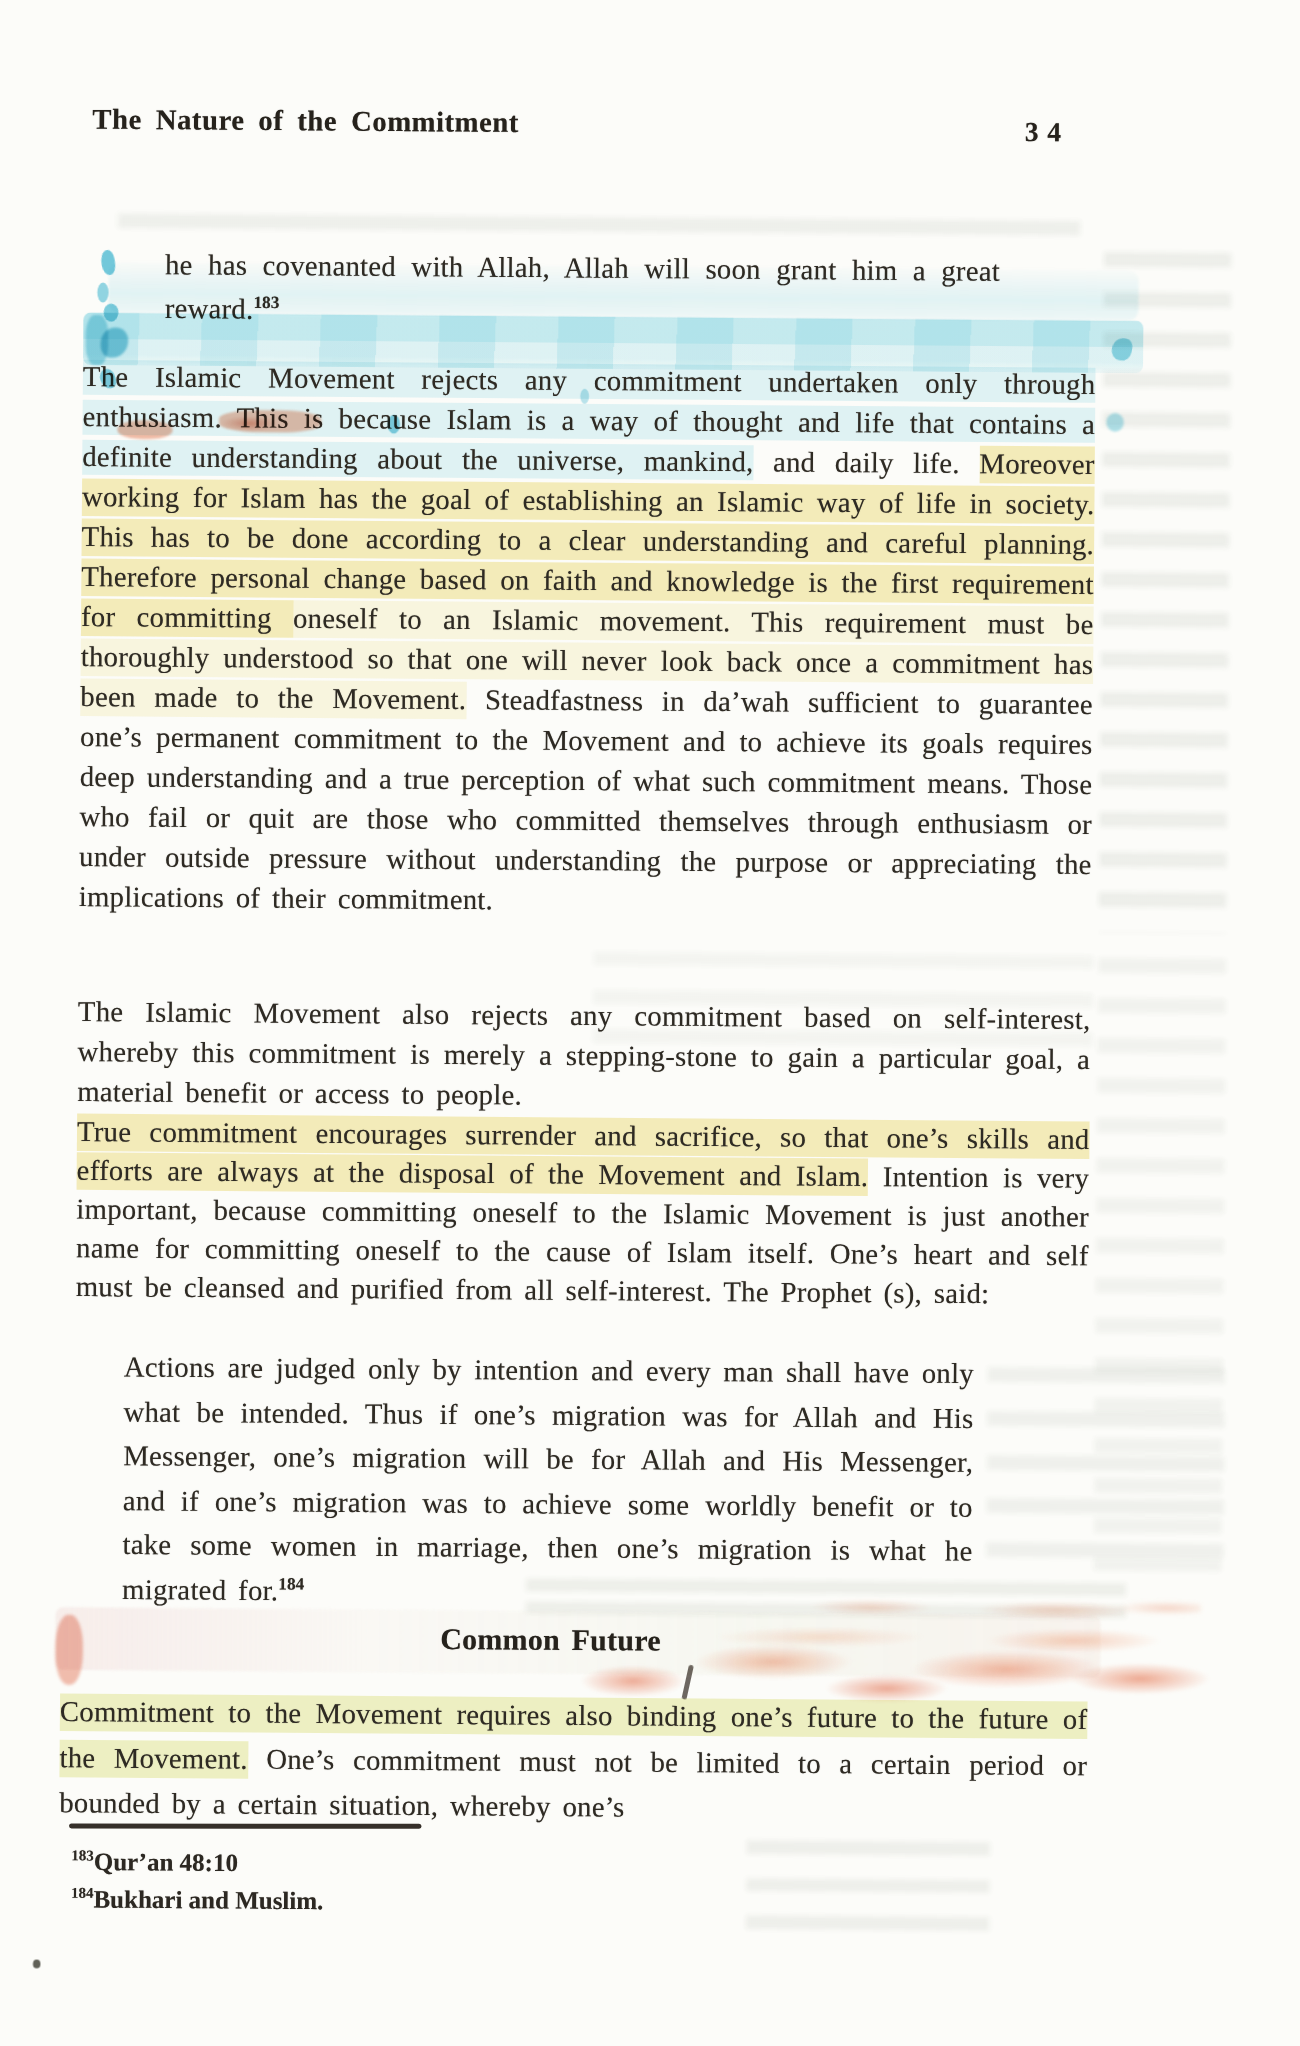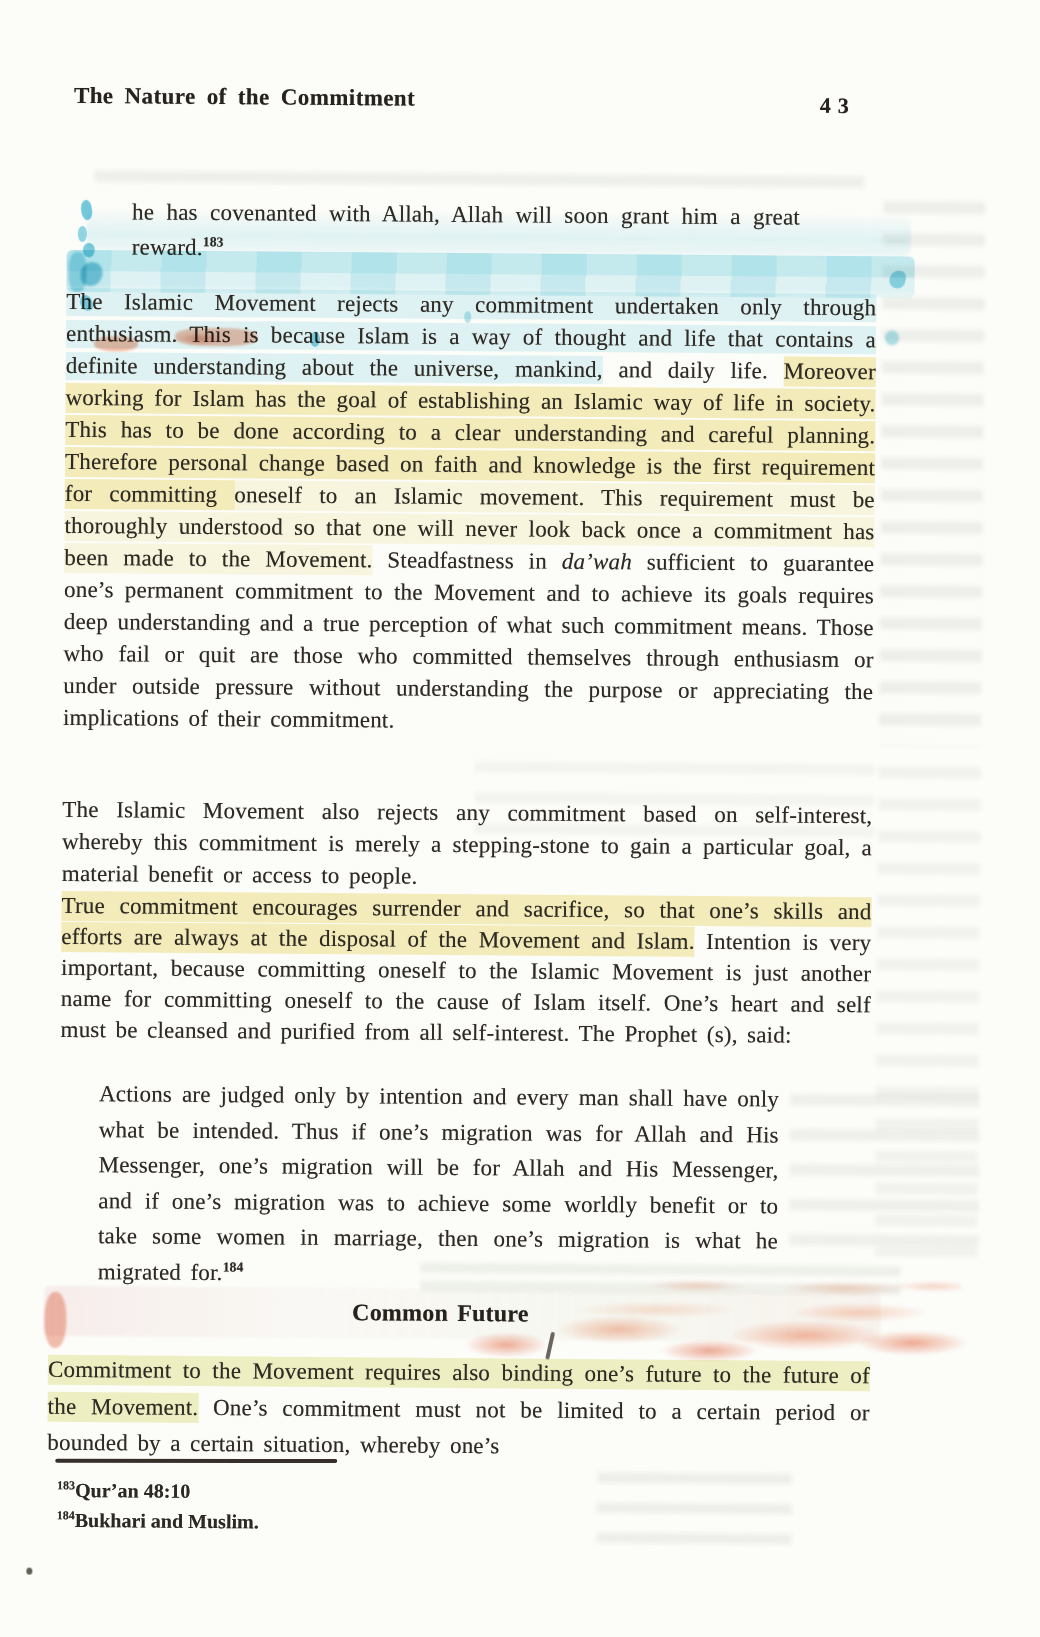--- a/index.html
+++ b/index.html
@@ -50,21 +50,21 @@
   .para-4{left:58px;top:1352px;width:822px;line-height:36.5px;}
   .footnote{
     position:absolute;left:68px;
     font-size:20px;line-height:24px;
     font-weight:600;color:#2c2822;
     text-shadow:0 0 0.6px rgba(46,42,35,0.5);
   }
   .footnote-1{top:1478px;}
   .footnote-2{top:1508px;}
   sup{font-size:0.6em;vertical-align:super;line-height:0;letter-spacing:0;font-weight:bold;}
-  .italic{font-style:italic;}
+  .italic{}
   
   .hl-cyan{background:rgba(168,222,232,0.34);padding:1px 0 2px;box-decoration-break:clone;-webkit-box-decoration-break:clone;}
   .hl-yellow{background:rgba(233,215,108,0.46);padding:2px 0 3px;box-decoration-break:clone;-webkit-box-decoration-break:clone;}
   .hl-yellow-pale{background:rgba(238,228,158,0.30);padding:2px 0 3px;box-decoration-break:clone;-webkit-box-decoration-break:clone;}
   .hl-greenyellow{background:rgba(222,226,134,0.48);padding:2px 0 3px;box-decoration-break:clone;-webkit-box-decoration-break:clone;}
   
   .deco{position:absolute;pointer-events:none;}
   .mk{position:absolute;pointer-events:none;mix-blend-mode:multiply;}
   .footnote-rule{
     left:66px;top:1458px;width:282px;height:4px;
@@ -159,21 +159,21 @@
 
     <div class="deco bleed bleed-top-line"></div>
     <div class="deco bleed bleed-col-1"></div>
     <div class="deco bleed bleed-col-2"></div>
     <div class="deco bleed bleed-mid"></div>
     <div class="deco bleed bleed-q2-right"></div>
     <div class="deco bleed bleed-heading"></div>
     <div class="deco bleed bleed-bottom"></div>
 
     <div class="txt page-header-title">The Nature of the Commitment</div>
-    <div class="txt page-number">43</div>
+    <div class="txt page-number">34</div>
 
     <div class="txt quote-top"><span>he has covenanted with Allah, Allah will soon grant him a great reward.</span><sup>183</sup></div>
     <div class="txt para-1"><span class="hl-cyan">The Islamic Movement rejects any commitment undertaken only through enthusiasm. This is because Islam is a way of thought and life that contains a definite understanding about the universe, mankind,</span><span> and daily life. </span><span class="hl-yellow">Moreover working for Islam has the goal of establishing an Islamic way of life in society. This has to be done according to a clear understanding and careful planning. Therefore personal change based on faith and knowledge is the first requirement for committing </span><span class="hl-yellow-pale">oneself to an Islamic movement. This requirement must be thoroughly understood so that one will never look back once a commitment has been made to the Movement.</span><span> Steadfastness in </span><span class="italic">da’wah</span><span> sufficient to guarantee one’s permanent commitment to the Movement and to achieve its goals requires deep understanding and a true perception of what such commitment means. Those who fail or quit are those who committed themselves through enthusiasm or under outside pressure without understanding the purpose or appreciating the implications of their commitment.</span></div>
     <div class="txt para-2"><span>The Islamic Movement also rejects any commitment based on self-interest, whereby this commitment is merely a stepping-stone to gain a particular goal, a material benefit or access to people.</span></div>
     <div class="txt para-3"><span class="hl-yellow">True commitment encourages surrender and sacrifice, so that one’s skills and efforts are always at the disposal of the Movement and Islam.</span><span> Intention is very important, because committing oneself to the Islamic Movement is just another name for committing oneself to the cause of Islam itself. One’s heart and self must be cleansed and purified from all self-interest. The Prophet (s), said:</span></div>
     <div class="txt quote-hadith"><span>Actions are judged only by intention and every man shall have only what be intended. Thus if one’s migration was for Allah and His Messenger, one’s migration will be for Allah and His Messenger, and if one’s migration was to achieve some worldly benefit or to take some women in marriage, then one’s migration is what he migrated for.</span><sup>184</sup></div>
     <div class="txt section-heading">Common Future</div>
     <div class="txt para-4"><span class="hl-greenyellow">Commitment to the Movement requires also binding one’s future to the future of the Movement.</span><span> One’s commitment must not be limited to a certain period or bounded by a certain situation, whereby one’s</span></div>
 
     <div class="deco footnote-rule"></div>

